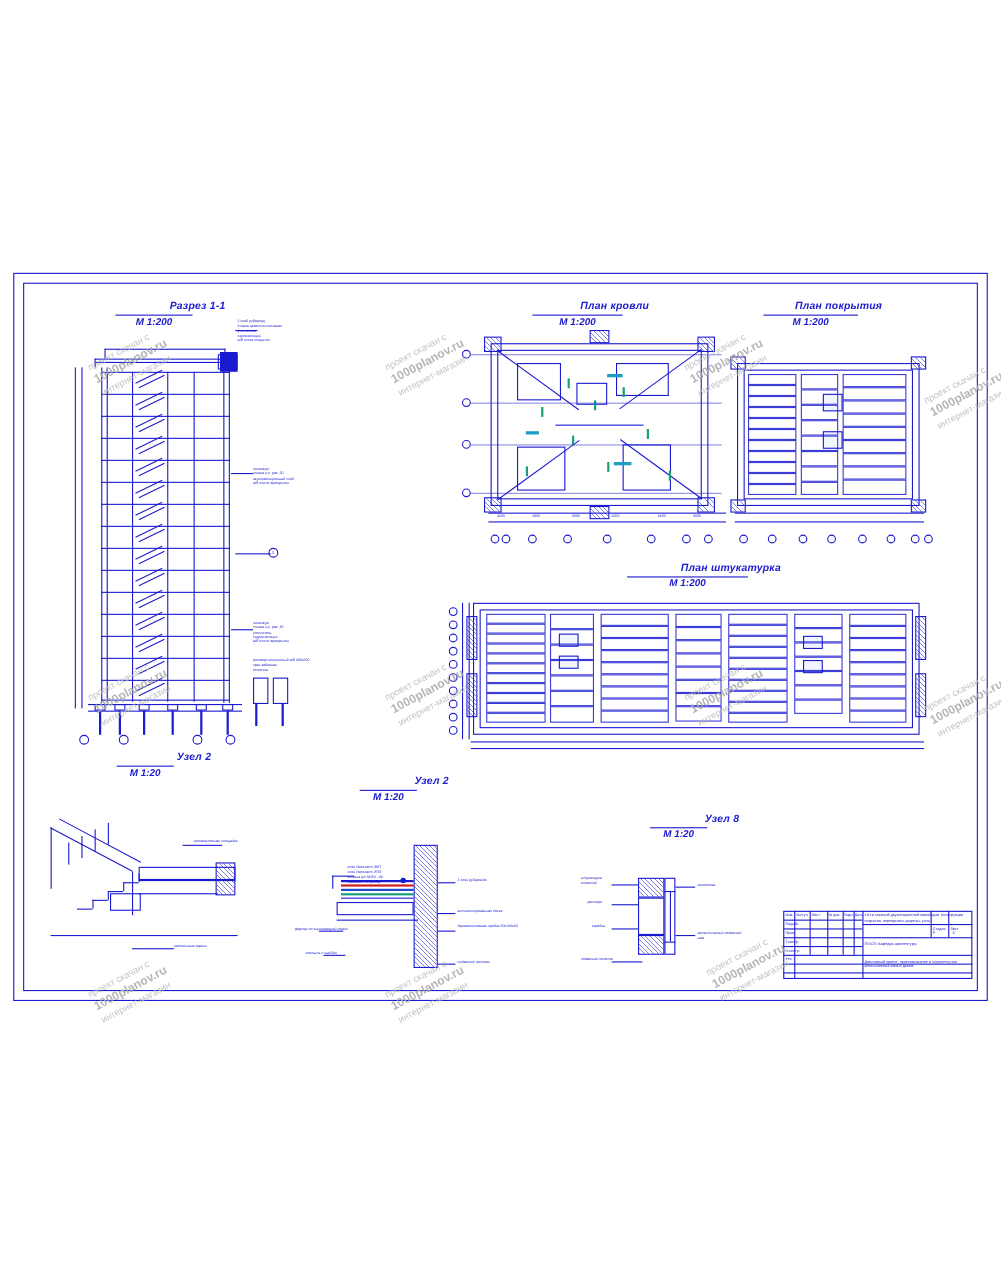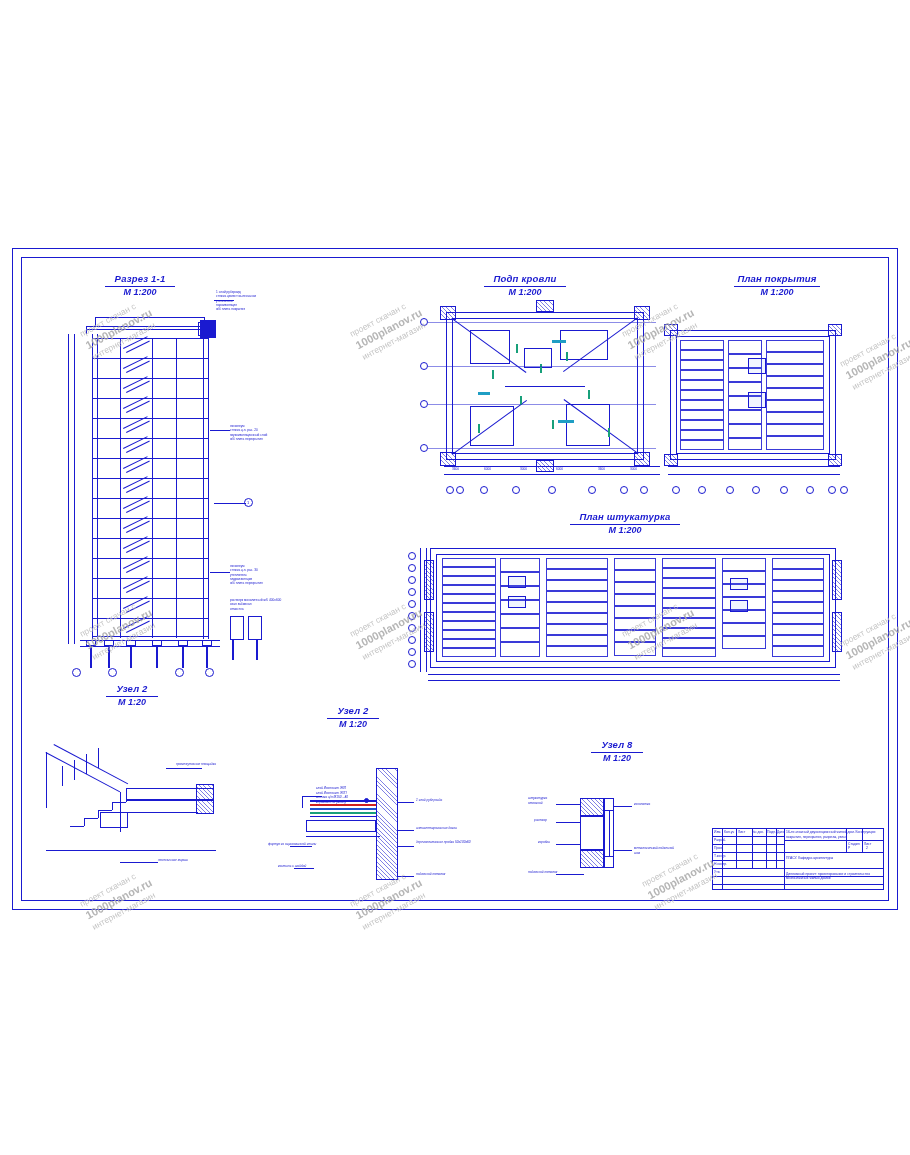--- a/index.html
+++ b/index.html
@@ -6,21 +6,21 @@
   body{width:910px;height:1155px;font-family:"Liberation Sans",sans-serif;overflow:hidden;}
 
   #sheet{position:absolute;left:0;top:0;width:910px;height:1155px;background:#fff;}
 
   
   .sheet-frame{position:absolute;left:12px;top:248px;width:884px;height:660px;background:#fff;border:1.6px solid #1a1ad0;}
   .sheet-inner{position:absolute;left:8px;top:8px;right:8px;bottom:8px;border:1px solid #1a1ad0;}
 
   
   .ttl{position:absolute;color:#1a1ad0;font-weight:bold;font-style:italic;text-align:center;line-height:1.15;white-space:nowrap;}
-  .ttl .t1{font-size:9.5px;letter-spacing:.2px;display:block;}
+  .ttl .t1{font-size:9.5px;letter-spacing:.2px;display:block;text-align:right;}
   .ttl .t2{font-size:9px;display:block;}
   .ttl .ul{display:block;height:1px;background:#1a1ad0;margin:1px auto 0 auto;}
 
   .tiny{position:absolute;color:#1a1ad0;font-size:3.2px;line-height:1.35;white-space:nowrap;}
   .tiny.it{font-style:italic;}
 
   
   .ln{position:absolute;background:#1a1ad0;}
   .bx{position:absolute;border:0.7px solid #1a1ad0;box-sizing:border-box;}
   .bxt{position:absolute;border:0.5px solid #3a3ad8;box-sizing:border-box;}
@@ -184,21 +184,21 @@
     </div>
 
     <div class="tiny" style="left:230px;top:598px;">
       <span>ростверк монолитный ж/б 400х600</span><br>
       <span>свая забивная</span><br>
       <span>отмостка</span>
     </div>
   </div>
 
   <div class="ttl" style="left:460px;top:274px;width:130px;">
-    <span class="t1">Подп кровли</span>
+    <span class="t1">План кровли</span>
     <span class="ul" style="width:82px;"></span>
     <span class="t2">М 1:200</span>
   </div>
 
   <div>
     <div class="bx" style="left:446px;top:312px;width:198px;height:148px;"></div>
     <div class="bx" style="left:452px;top:318px;width:186px;height:136px;"></div>
 
     <div class="ln" style="left:452px;top:318px;width:92px;height:0.6px;transform:rotate(36deg);transform-origin:0 0;"></div>
     <div class="ln" style="left:638px;top:318px;width:92px;height:0.6px;transform:rotate(144deg);transform-origin:0 0;"></div>
@@ -254,21 +254,21 @@
     <div class="dot" style="left:446px;top:486px;width:8px;height:8px;"></div>
     <div class="dot" style="left:456px;top:486px;width:8px;height:8px;"></div>
     <div class="dot" style="left:480px;top:486px;width:8px;height:8px;"></div>
     <div class="dot" style="left:512px;top:486px;width:8px;height:8px;"></div>
     <div class="dot" style="left:548px;top:486px;width:8px;height:8px;"></div>
     <div class="dot" style="left:588px;top:486px;width:8px;height:8px;"></div>
     <div class="dot" style="left:620px;top:486px;width:8px;height:8px;"></div>
     <div class="dot" style="left:640px;top:486px;width:8px;height:8px;"></div>
   </div>
 
-  <div class="ttl" style="left:712px;top:274px;width:130px;">
+  <div class="ttl" style="left:672px;top:274px;width:130px;">
     <span class="t1">План покрытия</span>
     <span class="ul" style="width:86px;"></span>
     <span class="t2">М 1:200</span>
   </div>
 
   <div>
     <div class="bx" style="left:670px;top:330px;width:166px;height:130px;"></div>
     <div class="bx" style="left:676px;top:336px;width:154px;height:118px;"></div>
 
     <div class="bxt" style="left:680px;top:340px;width:44px;height:10px;"></div>

